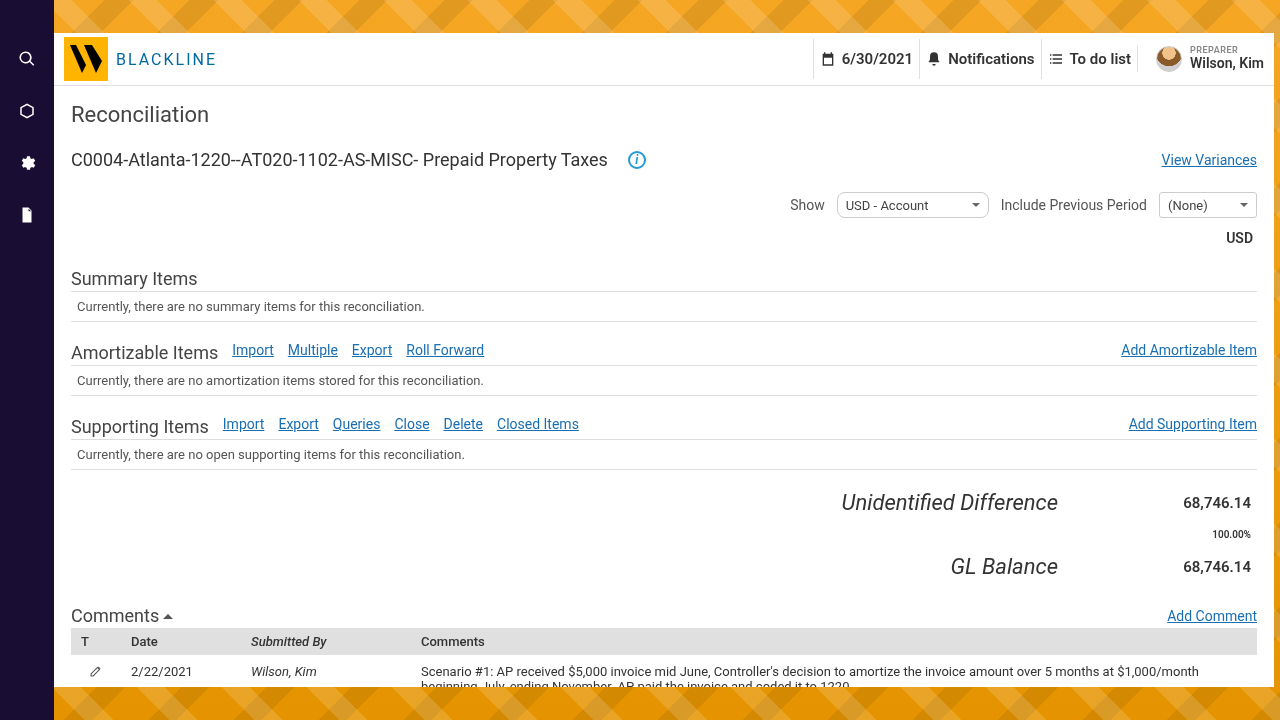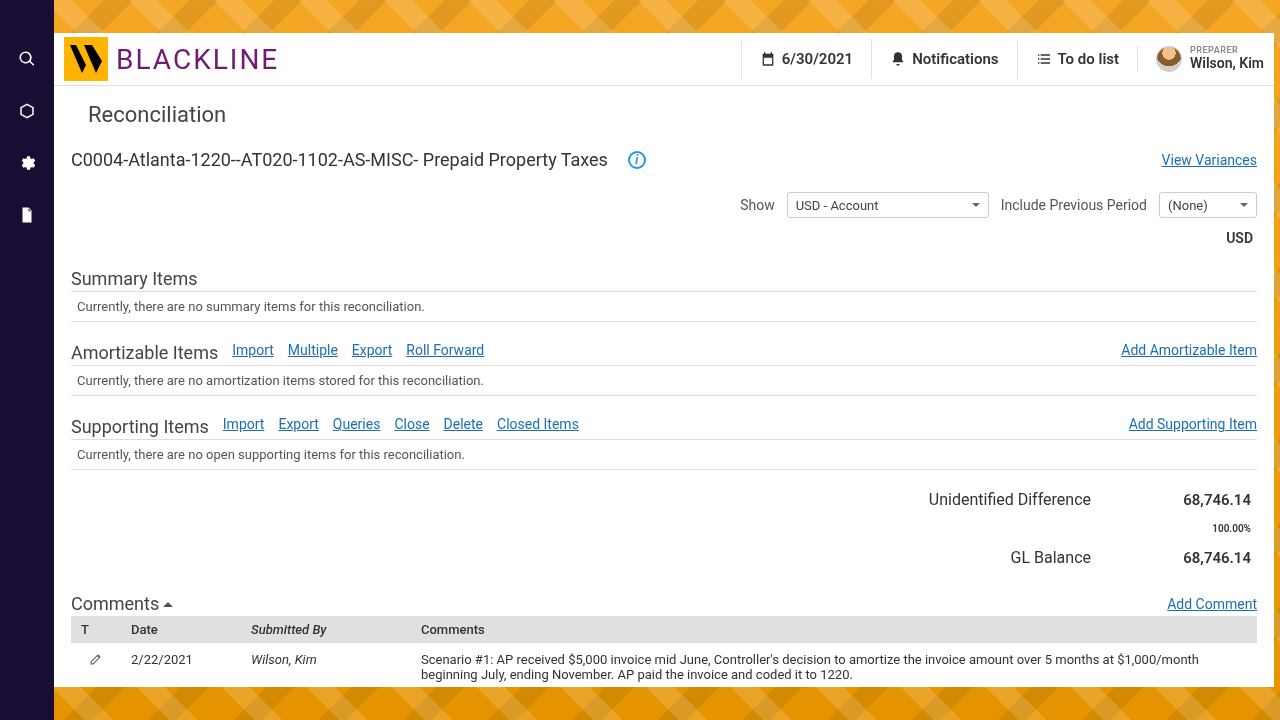--- a/index.html
+++ b/index.html
@@ -59,31 +59,31 @@
     gap: 8px;
     padding-left: 2px;
   }
   .logo-mark {
     width: 44px; height: 44px;
     background: #ffb400;
     position: relative;
   }
   .logo-mark svg { position:absolute; inset:0; }
   .logo-text {
-    font-size: 28px;
+    font-size: 16px;
     font-weight: 400;
     letter-spacing: 2px;
-    color: #701a75;
+    color: #0369a1;
   }
   .header-spacer { flex: 1; }
   .header-item {
     display: flex;
     align-items: center;
     gap: 6px;
-    padding: 0 18px;
+    padding: 0 6px;
     height: 40px;
     border-left: 1px solid #e0e0e0;
     font-size: 15px;
     font-weight: 600;
     color: #333;
     cursor: pointer;
   }
   .header-item:first-of-type { border-left: none; }
   .header-item svg { width: 16px; height: 16px; fill: #333; }
   .user-block {
@@ -103,21 +103,20 @@
   .user-role { font-size: 9px; letter-spacing: 0.5px; color: #888; font-weight: 600; }
   .user-name { font-size: 14px; font-weight: 600; color: #333; }
   .content {
     padding: 16px 17px 0 17px;
   }
   .page-title {
     font-size: 22px;
     font-weight: 400;
     color: #444;
     margin-bottom: 22px;
-    margin-left: 17px;
   }
   .account-row {
     display: flex;
     align-items: center;
     justify-content: space-between;
     margin-bottom: 22px;
   }
   .account-title {
     font-size: 18px;
     color: #333;
@@ -165,21 +164,21 @@
     cursor: pointer;
   }
   .select::after {
     content: "";
     position: absolute;
     right: 8px; top: 50%;
     transform: translateY(-25%);
     border: 4px solid transparent;
     border-top-color: #666;
   }
-  .select.wide { width: 202px; }
+  .select.wide { width: 152px; border-radius: 8px; }
   .select.narrow { width: 98px; }
   .currency-row {
     text-align: right;
     padding-right: 4px;
     font-size: 14px;
     color: #333;
     font-weight: 600;
     margin-bottom: 22px;
   }
   .section-head {
@@ -208,23 +207,24 @@
     gap: 14px;
     padding-right: 6px;
   }
   .total-row {
     display: flex;
     align-items: center;
     justify-content: flex-end;
     width: 100%;
   }
   .total-label {
-    font-size: 16px;
-    color: #333;
-    margin-right: 80px;
+    font-size: 22px;
+    color: #333;
+    margin-right: 113px;
+    font-style: italic;
   }
   .total-val {
     font-size: 15px;
     color: #333;
     font-weight: 600;
     min-width: 80px;
     text-align: right;
   }
   .pct-row { width: 100%; text-align: right; font-size: 10px; font-weight: 600; color: #333; }
   .comments-section { margin-top: 26px; }

